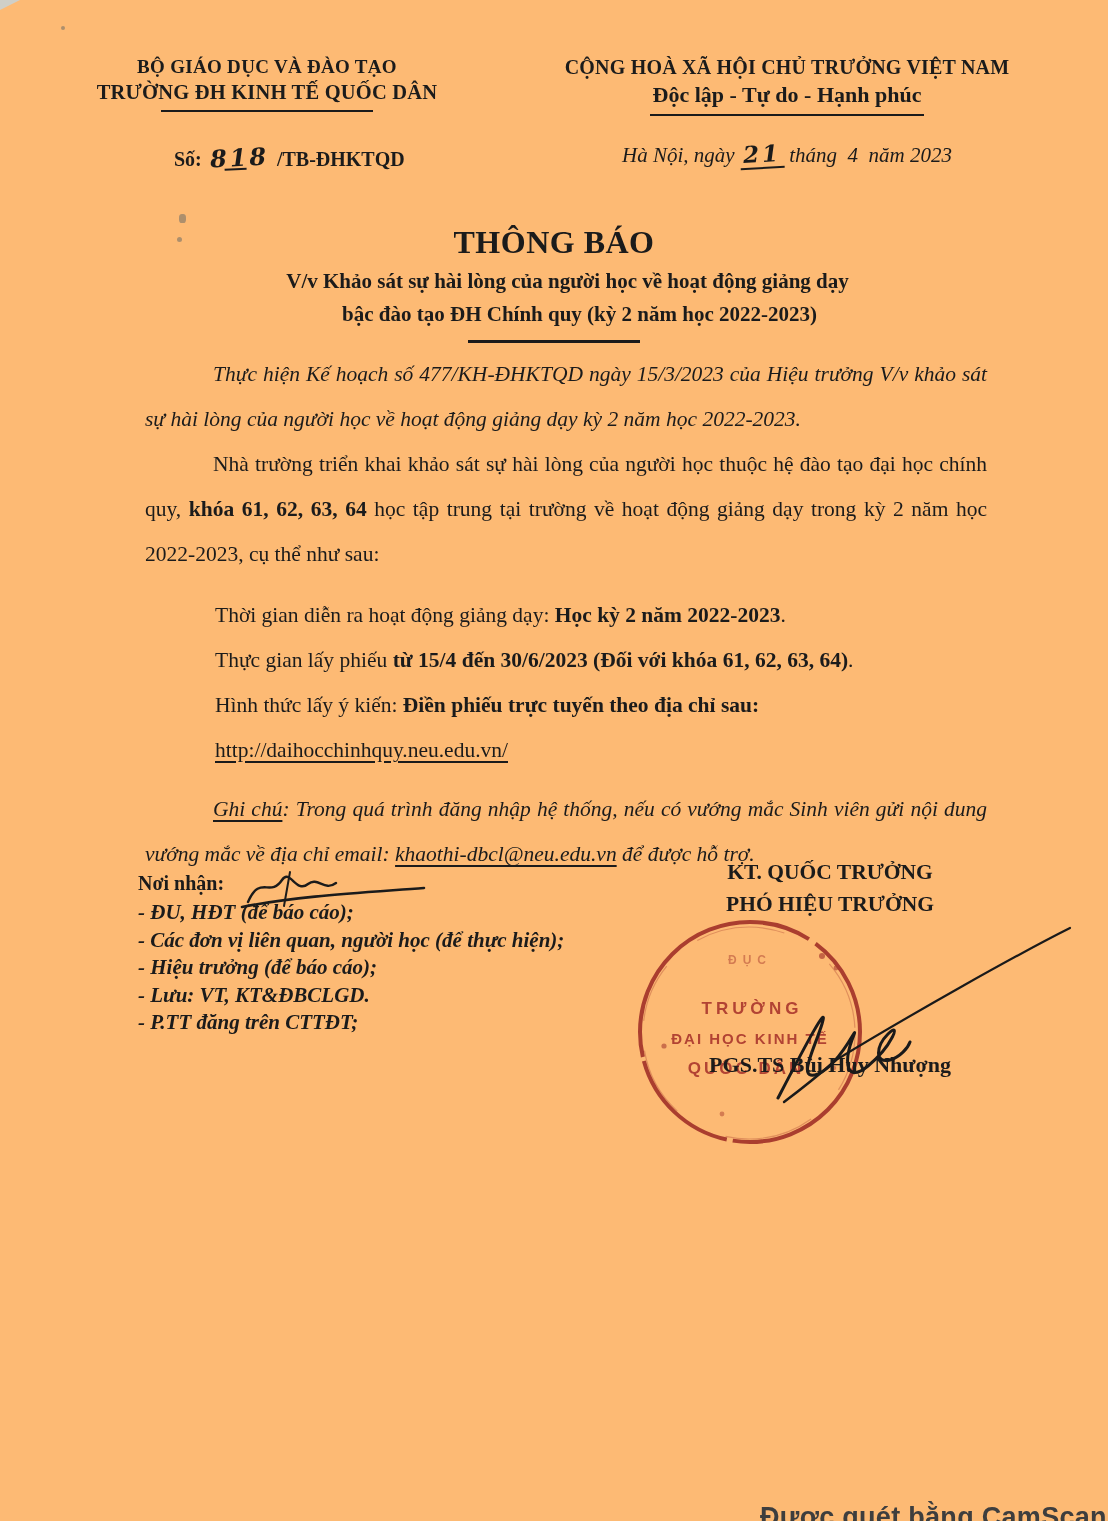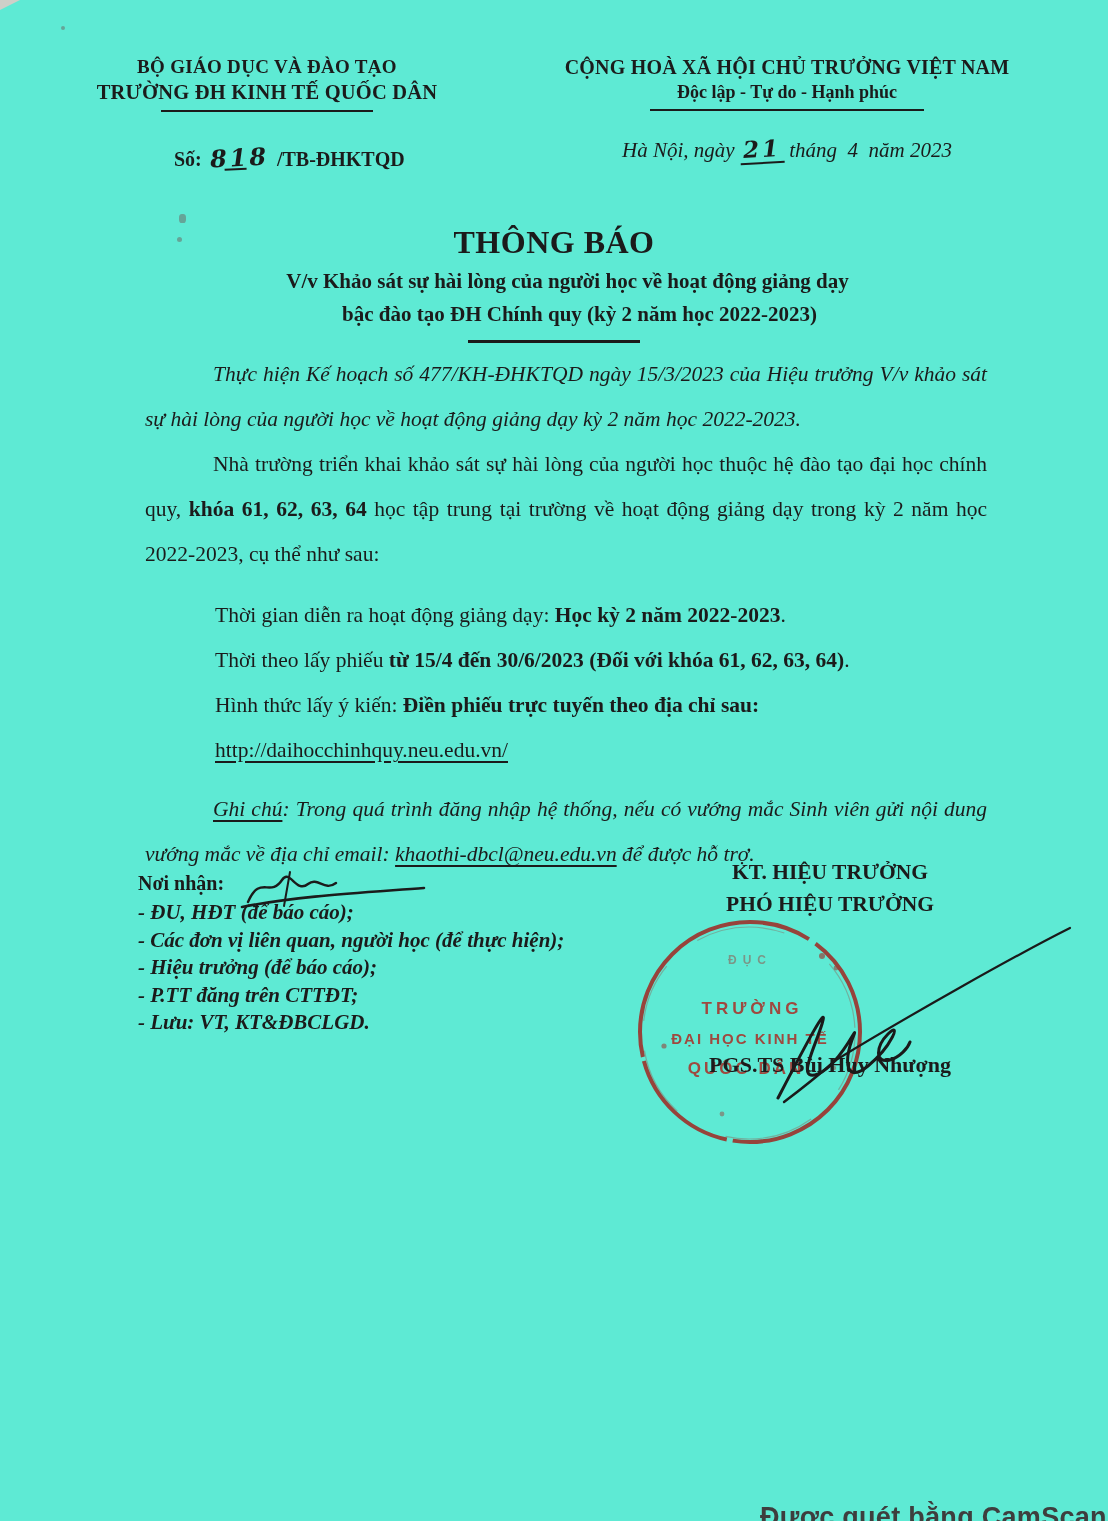--- a/index.html
+++ b/index.html
@@ -1,19 +1,19 @@
 <!DOCTYPE html>
 <html><head>
 <meta charset="utf-8">
 <style>
   * { margin:0; padding:0; box-sizing:border-box; }
   html, body { background:#ffffff; }
   .page {
     position:relative; width:1108px; height:1521px; margin:0 auto;
-    background:#5eead4; overflow:hidden; color:#1b1b1b;
+    background:#fdba74; overflow:hidden; color:#1b1b1b;
     font-family:"Liberation Serif", serif;
   }
   
   .header-left { position:absolute; left:62px; top:56px; width:410px; text-align:center; }
   .hl1 { font-size:19px; font-weight:bold; letter-spacing:.3px; }
   .hl2 { font-size:20.5px; font-weight:bold; margin-top:3px; letter-spacing:.2px; }
   .rule { border-bottom:2px solid #1b1b1b; margin:6px auto 0; }
   .rule-left { width:212px; }
   .so-line { margin-top:31px; font-size:20px; font-weight:bold; text-align:left; padding-left:112px; }
   .hand {
@@ -21,21 +21,21 @@
     font-size:24px; letter-spacing:3px; display:inline-block; transform:rotate(-3deg);
     padding:0 3px;
   }
   .hand-no {
     background-image:linear-gradient(#1b1b1b,#1b1b1b);
     background-repeat:no-repeat; background-size:34% 2px; background-position:40% 92%;
   }
   .hand-day { border-bottom:2px solid #1b1b1b; font-size:23px; }
   .header-right { position:absolute; left:532px; top:56px; width:510px; text-align:center; }
   .hr1 { font-size:20px; font-weight:bold; letter-spacing:.2px; }
-  .hr2 { font-size:18px; font-weight:bold; margin-top:3px; }
+  .hr2 { font-size:22px; font-weight:bold; margin-top:3px; }
   .rule-right { width:274px; }
   .date-line { margin-top:24px; font-style:italic; font-size:21px; }
   .ws-pre { white-space:pre; }
   
   .title-block { position:absolute; left:0; top:224px; width:1108px; text-align:center; }
   .doc-heading { font-size:32px; font-weight:bold; letter-spacing:.5px; }
   .doc-subject { font-size:21px; font-weight:bold; line-height:33px; margin-top:4px;margin-left:27px; }
   .rule-subject { width:172px; border-bottom:3px solid #1b1b1b; margin:9px auto 0; }
   
   .body-block {
@@ -100,44 +100,44 @@
     <div class="doc-subject" style="margin-top:0;padding-left:24px;">bậc đào tạo ĐH Chính quy (kỳ 2 năm học 2022-2023)</div>
     <div class="rule-subject"></div>
   </div>
 
   <div class="body-block">
     <p class="para italic"><span>Thực hiện Kế hoạch số 477/KH-ĐHKTQD ngày 15/3/2023 của Hiệu trưởng V/v khảo sát sự hài lòng của người học về hoạt động giảng dạy kỳ 2 năm học 2022-2023.</span></p>
     <p class="para"><span>Nhà trường triển khai khảo sát sự hài lòng của người học thuộc hệ đào tạo đại học chính quy, </span><span class="b">khóa 61, 62, 63, 64</span><span> học tập trung tại trường về hoạt động giảng dạy trong kỳ 2 năm học 2022-2023, cụ thể như sau:</span></p>
 
     <div class="items">
       <div class="item"><span>Thời gian diễn ra hoạt động giảng dạy: </span><span class="b">Học kỳ 2 năm 2022-2023</span><span>.</span></div>
-      <div class="item"><span>Thời theo lấy phiếu </span><span class="b">từ 15/4 đến 30/6/2023 (Đối với khóa 61, 62, 63, 64)</span><span>.</span></div>
+      <div class="item"><span>Thực gian lấy phiếu </span><span class="b">từ 15/4 đến 30/6/2023 (Đối với khóa 61, 62, 63, 64)</span><span>.</span></div>
       <div class="item"><span>Hình thức lấy ý kiến: </span><span class="b">Điền phiếu trực tuyến theo địa chỉ sau:</span></div>
       <div class="item"><span class="doc-link">http://daihocchinhquy.neu.edu.vn/</span></div>
     </div>
 
     <p class="para italic note"><span class="u">Ghi chú</span><span>: Trong quá trình đăng nhập hệ thống, nếu có vướng mắc Sinh viên gửi nội dung vướng mắc về địa chỉ email: </span><span class="u">khaothi-dbcl@neu.edu.vn</span><span> để được hỗ trợ.</span></p>
   </div>
 
   <div class="recipients">
     <span class="recipients-label">Nơi nhận:</span>
     <svg class="recipients-scribble" width="200" height="48" viewBox="0 0 200 48">
       <path d="M10,36 C22,8 32,32 44,14 C52,2 58,28 70,18 C80,10 86,26 98,17" fill="none" stroke="#1b1b1b" stroke-width="2.4" stroke-linecap="round"></path>
       <path d="M4,41 C60,30 120,27 186,22" fill="none" stroke="#1b1b1b" stroke-width="2.6" stroke-linecap="round"></path>
       <path d="M52,6 L46,40" fill="none" stroke="#1b1b1b" stroke-width="2" stroke-linecap="round"></path>
     </svg>
     <div class="recipient-line">- ĐU, HĐT (để báo cáo);</div>
     <div class="recipient-line">- Các đơn vị liên quan, người học (để thực hiện);</div>
     <div class="recipient-line">- Hiệu trưởng (để báo cáo);</div>
+    <div class="recipient-line">- Lưu: VT, KT&amp;ĐBCLGD.</div>
     <div class="recipient-line">- P.TT đăng trên CTTĐT;</div>
-    <div class="recipient-line">- Lưu: VT, KT&amp;ĐBCLGD.</div>
   </div>
 
   <div class="sig-head">
-    <div>KT. HIỆU TRƯỞNG</div>
+    <div>KT. QUỐC TRƯỞNG</div>
     <div>PHÓ HIỆU TRƯỞNG</div>
   </div>
 
   <svg class="stamp" viewBox="0 0 248 232">
     <g opacity="0.88">
       <circle cx="124" cy="114" r="110" fill="none" stroke="#9f2d26" stroke-width="4" stroke-dasharray="190 6 120 4 260 8"></circle>
       <circle cx="123" cy="115" r="106" fill="none" stroke="#9f2d26" stroke-width="1.2" opacity="0.35" stroke-dasharray="60 40 90 55 70 30"></circle>
       <text x="124" y="46" text-anchor="middle" font-family="Liberation Sans, sans-serif" font-size="12" font-weight="bold" fill="#9f2d26" opacity="0.5" letter-spacing="6">ĐỤC</text>
       <text x="126" y="96" text-anchor="middle" font-family="Liberation Sans, sans-serif" font-size="17" font-weight="bold" fill="#a8332b" letter-spacing="4">TRƯỜNG</text>
       <text x="124" y="126" text-anchor="middle" font-family="Liberation Sans, sans-serif" font-size="15" font-weight="bold" fill="#a8332b" letter-spacing="2">ĐẠI HỌC KINH TẾ</text>

